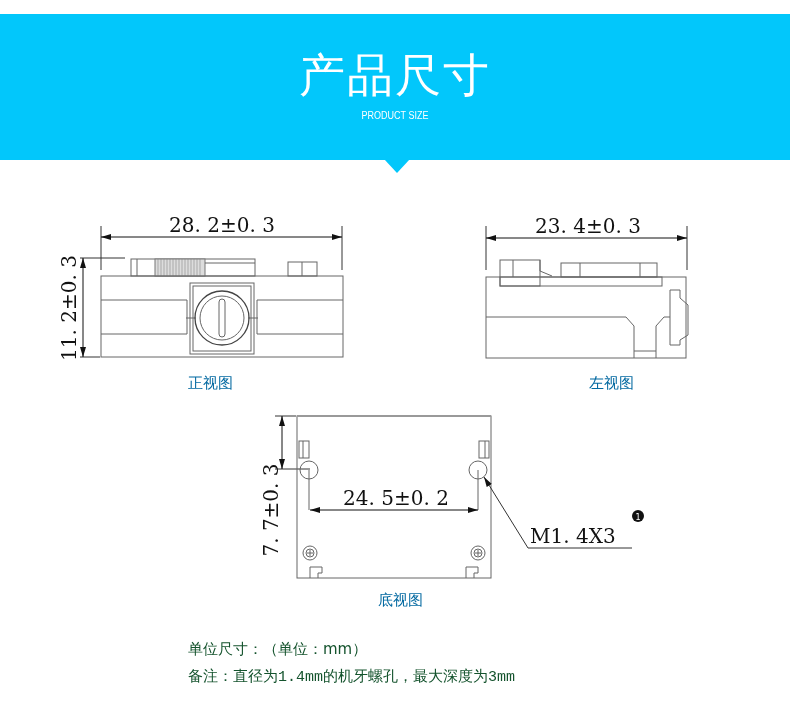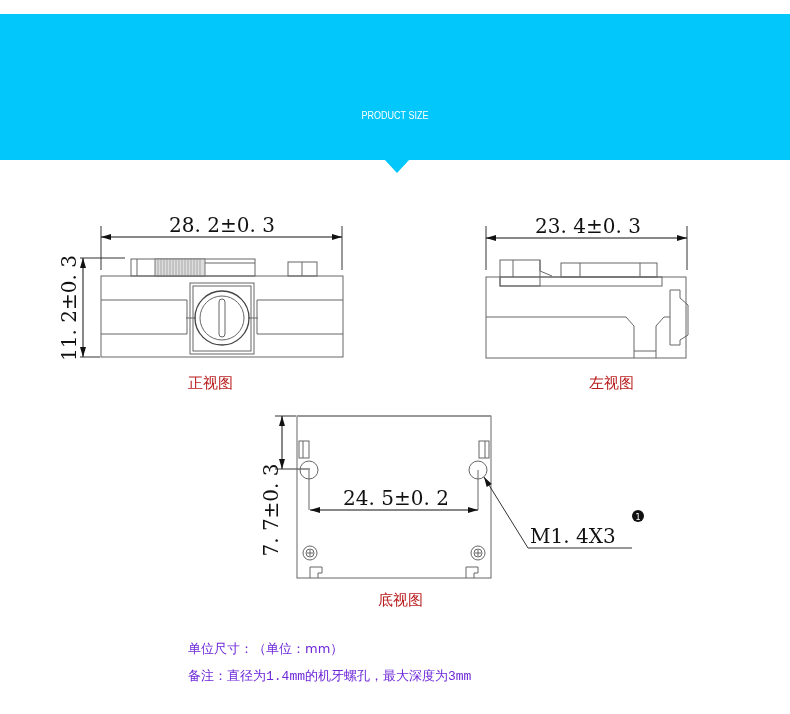--- a/index.html
+++ b/index.html
@@ -2,28 +2,29 @@
 <html><head>
 <meta charset="utf-8">
 <style>
   html, body { margin: 0; padding: 0; background: #ffffff; }
   body { width: 790px; height: 714px; position: relative; overflow: hidden; font-family: "DejaVu Sans", sans-serif; }
   .banner { position: absolute; left: 0; top: 14px; width: 790px; height: 146px; background: #02c7fb; }
   .banner-title { position: absolute; left: 0; width: 790px; top: 38px; text-align: center; color: #ffffff; font-size: 46px; letter-spacing: 2px; font-weight: normal; line-height: 1; }
   .banner-sub { position: absolute; left: 0; width: 790px; top: 96px; text-align: center; color: #ffffff; font-size: 10px; font-family: "Liberation Sans", sans-serif; letter-spacing: 0px; transform: scaleX(0.9); }
   .pointer { position: absolute; left: 384px; top: 159px; width: 0; height: 0; border-left: 13px solid transparent; border-right: 13px solid transparent; border-top: 14px solid #02c7fb; }
   svg.drawing { position: absolute; left: 0; top: 0; }
-  .caption { position: absolute; font-size: 15px; color: #b91c1c; font-family: Liberation Mono, monospace; }
-  .note { position: absolute; left: 188px; font-size: 13px; color: #6d28d9; font-family: "DejaVu Sans", sans-serif; }
+  .caption { position: absolute; font-size: 15px; color: #0369a1; font-family: Liberation Mono, monospace; }
+  .note { position: absolute; left: 188px; font-size: 15px; color: #14532d; font-family: "DejaVu Sans", sans-serif; }
   .dim { font-family: "DejaVu Serif", serif; font-size: 20px; fill: #111111; }
 </style>
 </head>
 <body>
 
 <div class="banner">
+  <div class="banner-title">产品尺寸</div>
   <div class="banner-sub">PRODUCT SIZE</div>
 </div>
 <div class="pointer"></div>
 
 <svg class="drawing" width="790" height="714" viewBox="0 0 790 714">
   <defs>
     <marker id="arr" viewBox="0 0 10 10" refX="10" refY="5" markerWidth="10" markerHeight="10" orient="auto-start-reverse" markerUnits="userSpaceOnUse">
       <path d="M0,2 L10,5 L0,8 z" fill="#111"></path>
     </marker>
   </defs>

